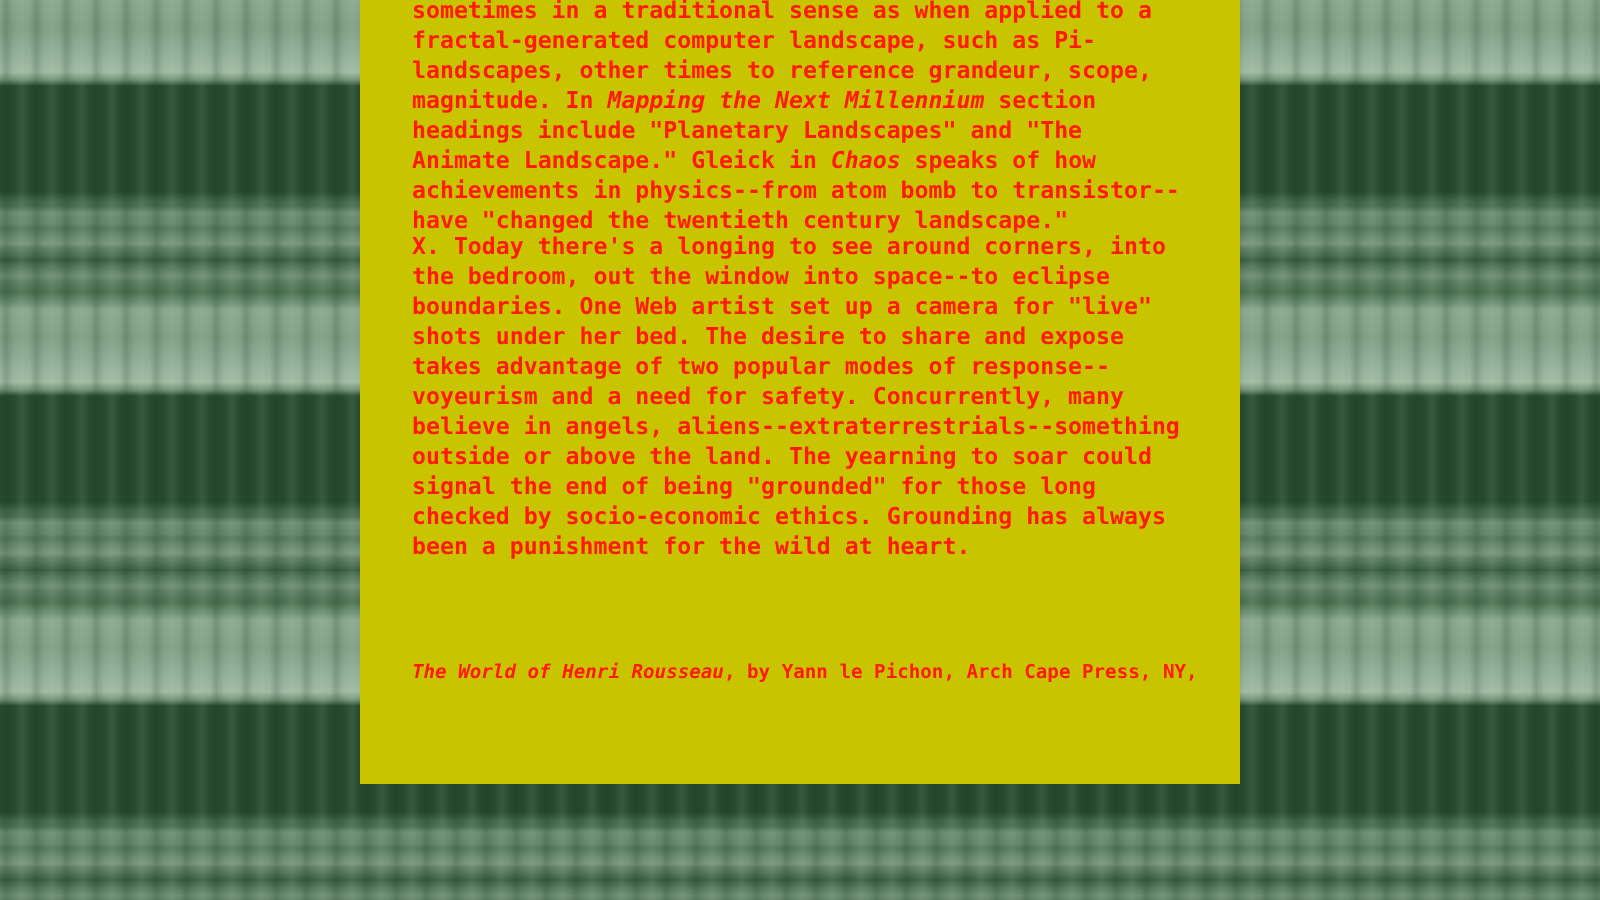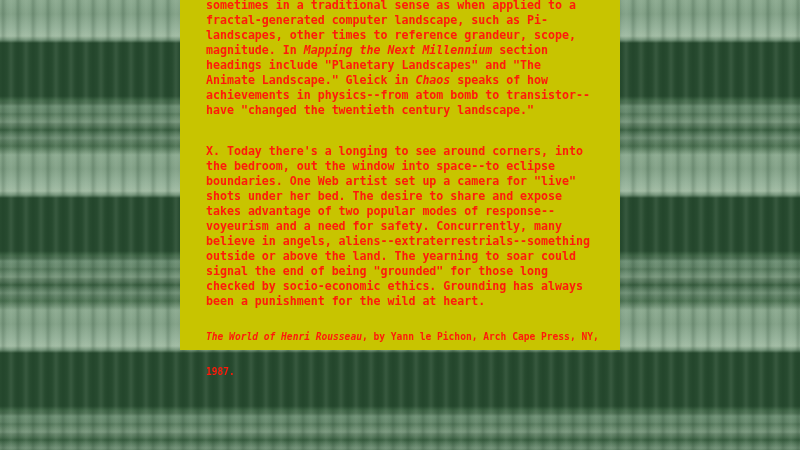--- a/index.html
+++ b/index.html
@@ -26,36 +26,36 @@
     background-image:
       repeating-linear-gradient(90deg, rgba(20,50,28,0.0) 0px, rgba(20,50,28,0.18) 3px, rgba(20,50,28,0.0) 7px, rgba(200,220,200,0.10) 11px, rgba(20,50,28,0.0) 15px),
       repeating-linear-gradient(180deg, rgba(0,0,0,0) 0px, rgba(0,0,0,0) 100px, rgba(30,60,35,0.25) 103px, rgba(0,0,0,0) 107px, rgba(210,230,210,0.12) 112px, rgba(0,0,0,0) 117px, rgba(30,60,35,0.25) 124px, rgba(0,0,0,0) 131px, rgba(30,60,35,0.2) 141px, rgba(0,0,0,0) 155px);
     pointer-events: none;
   }
   .panel {
     position: absolute;
     left: 180px;
     top: 0;
     width: 440px;
-    height: 350px;
+    height: 392px;
     background: #c8c400;
     box-sizing: border-box;
     padding: 0 26px 0 26px;
   }
   .para {
     margin: 0;
     color: #ff1a0a;
     font-weight: bold;
     font-size: 11.6px;
     line-height: 15px;
     white-space: pre;
   }
   .para em { font-style: italic; }
   .p1 { position: absolute; left: 26px; top: -2px; }
-  .p2 { position: absolute; left: 26px; top: 144px; }
+  .p2 { position: absolute; left: 26px; top: 116px; }
   .notes {
     position: absolute;
     left: 26px;
     top: 308px;
     font-size: 9.6px;
     line-height: 11.5px;
     font-weight: bold;
     white-space: pre;
   }
   .note-text { color: #ff1a0a; display: block; }
@@ -84,19 +84,18 @@
 <span>takes advantage of two popular modes of response--</span>
 <span>voyeurism and a need for safety. Concurrently, many</span>
 <span>believe in angels, aliens--extraterrestrials--something</span>
 <span>outside or above the land. The yearning to soar could</span>
 <span>signal the end of being "grounded" for those long</span>
 <span>checked by socio-economic ethics. Grounding has always</span>
 <span>been a punishment for the wild at heart.</span></p>
 
   <div class="notes">
     <span class="note-text"><em>The World of Henri Rousseau</em><span>, by Yann le Pichon, Arch Cape Press, NY,</span></span>
-    <span class="note-text">1987.</span>
     
     
     
   </div>
 
 </div>
 
 </body></html>

